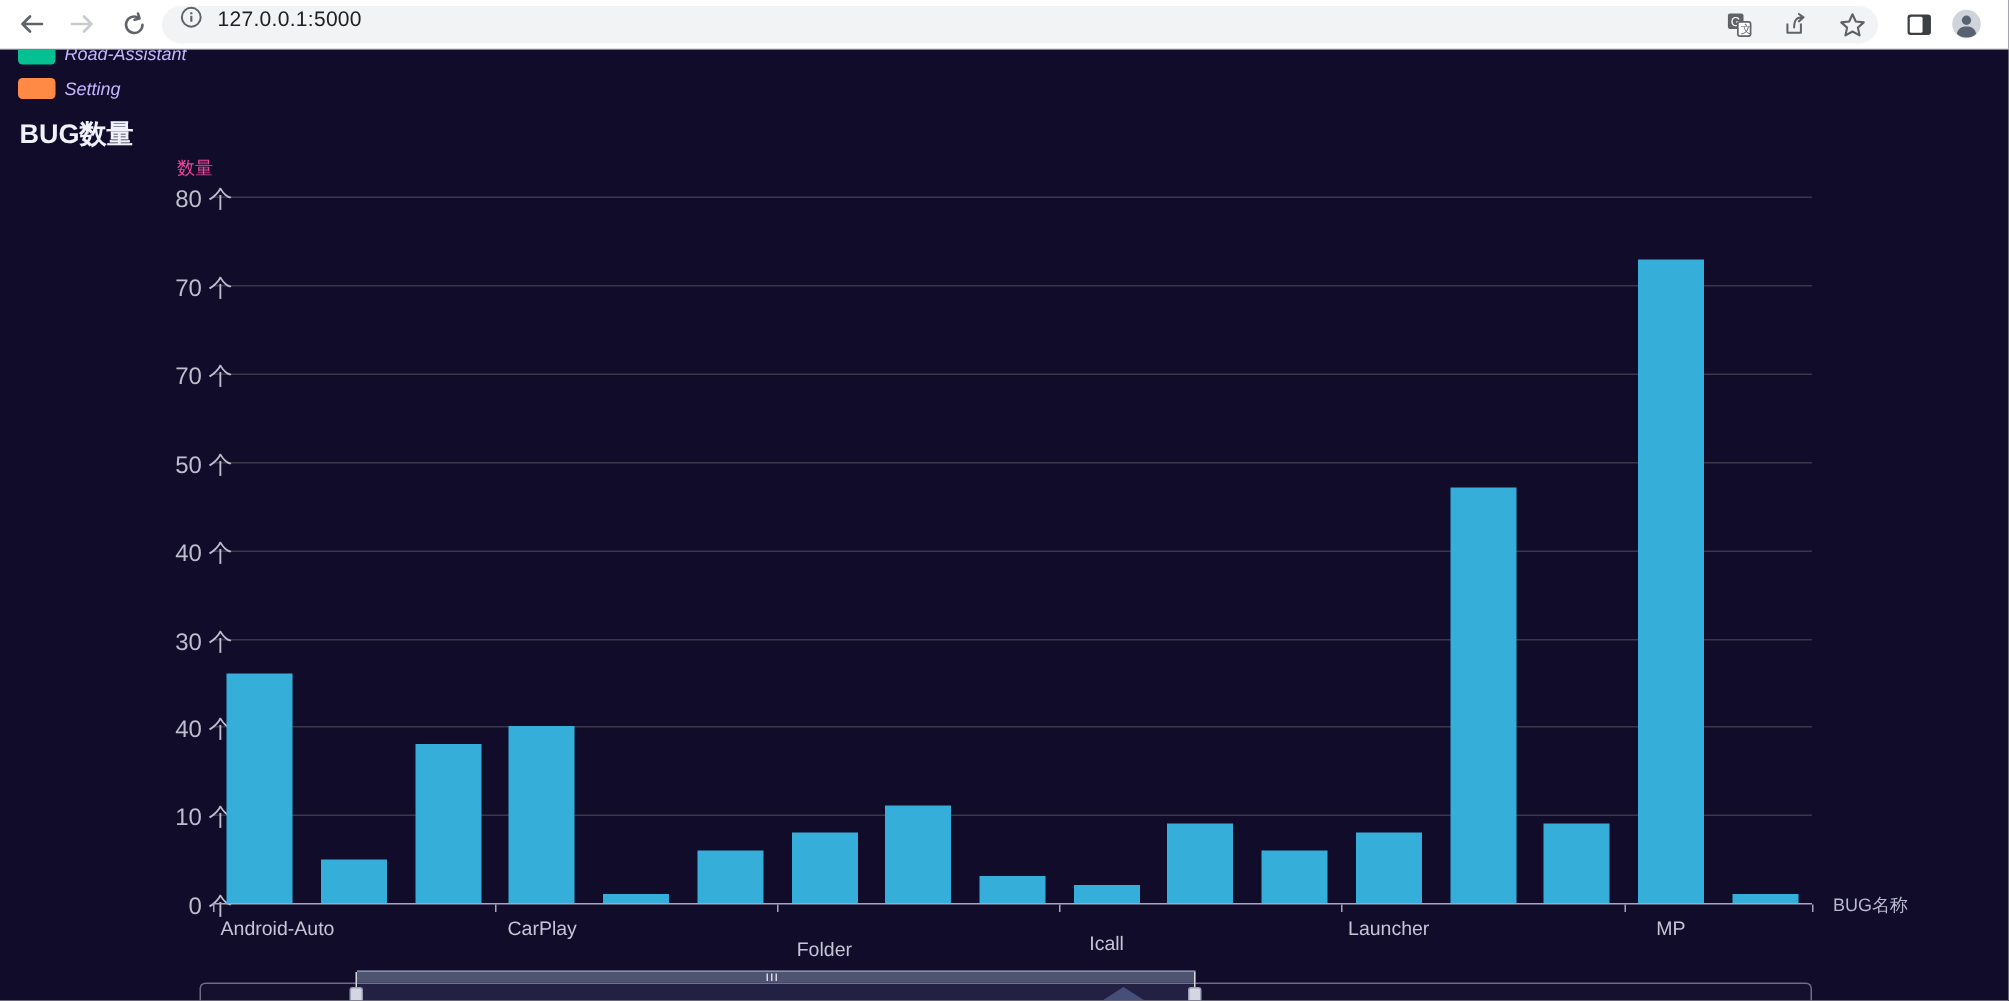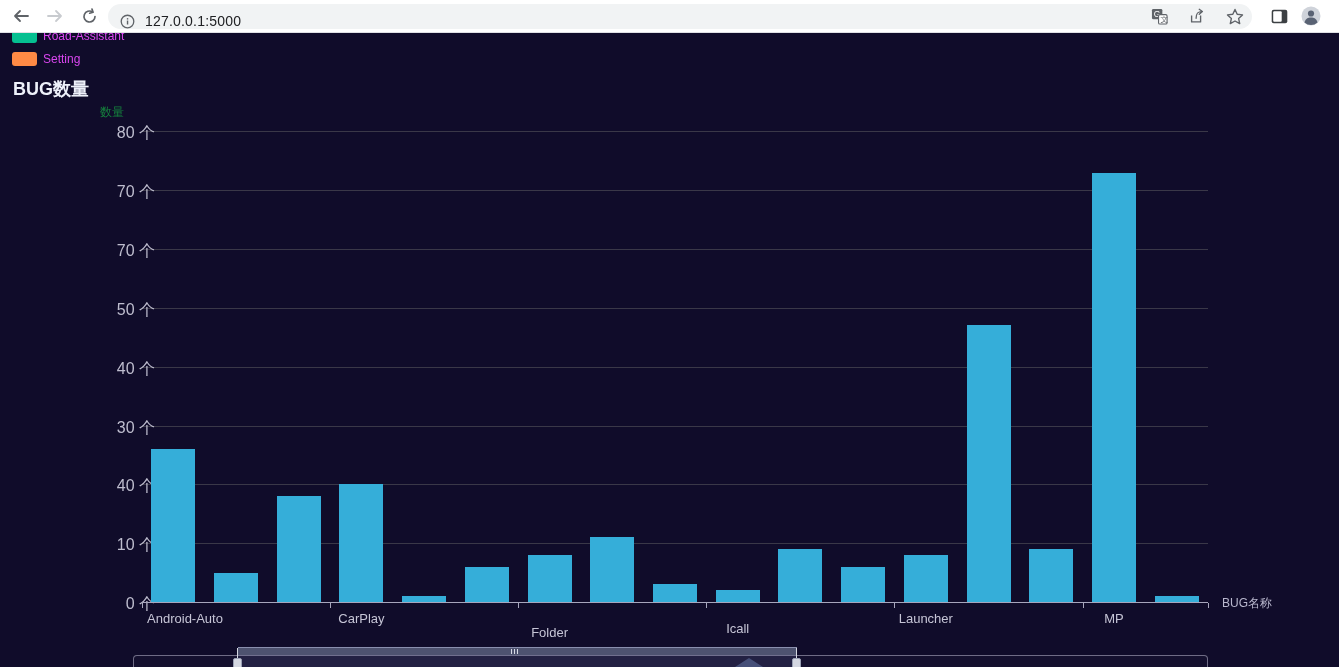--- a/index.html
+++ b/index.html
@@ -5,36 +5,36 @@
   * { margin:0; padding:0; box-sizing:border-box; }
   html,body { width:1339px; height:667px; overflow:hidden;
     font-family:"Liberation Sans","DejaVu Sans",sans-serif; }
 
   
   .toolbar { position:relative; width:1339px; height:33px; background:#ffffff;
     border-bottom:1px solid #dfe1e5; }
   .tb-icon { position:absolute; top:5px; width:22px; height:22px; display:flex;
     align-items:center; justify-content:center; cursor:pointer; }
   .omnibox { position:absolute; left:108px; top:4px; width:1144px; height:25px;
-    background:#f1f3f4; border-radius:13px; display:flex; align-items:flex-end; }
+    background:#f1f3f4; border-radius:13px; display:flex; align-items:flex-start; }
   .omni-info { margin-left:12px; width:15px; height:15px; flex:0 0 auto; }
   .omni-url { margin-left:10px; font-size:14px; color:#202124; letter-spacing:.2px; }
   .omni-right { position:absolute; right:8px; top:0; height:25px; display:flex;
     align-items:center; gap:20px; }
 
   
   .page { position:relative; width:1339px; height:634px; background:#100c2a; overflow:hidden; }
   .legend-item { position:absolute; left:12px; display:flex; align-items:center; gap:6px;
     cursor:pointer; }
   .legend-swatch { width:25px; height:14px; border-radius:3px; }
-  .legend-label { font-size:12px; color:#d946ef; }
+  .legend-label { font-size:12px; color:#c4b5fd;font-style:italic; }
   .chart-title { position:absolute; left:13px; top:44px; font-size:18px; font-weight:bold;
     color:#eef1fa; }
-  .axis-name-y { position:absolute; left:100px; top:71px; width:60px; text-align:left;
-    font-size:12px; color:#15803d; }
+  .axis-name-y { position:absolute; left:100px; top:71px; width:60px; text-align:center;
+    font-size:12px; color:#ec4899; }
   .axis-name-x { position:absolute; left:1222px; top:562px; font-size:12px; color:#b9b8ce; }
   .gridline { position:absolute; height:1px; background:#484753; opacity:.75; }
   .x-axis-line { position:absolute; height:1px; background:#a7a6bd; }
   .x-tick { position:absolute; width:1px; height:5px; background:#a7a6bd; }
   .y-label { position:absolute; width:95px; text-align:right; font-size:16px; color:#bebdce; }
   .x-label { position:absolute; width:130px; text-align:center; font-size:13px; color:#c6c5d6; }
   .bar { position:absolute; cursor:pointer; }
 
   
   .dz-track { position:absolute; left:133px; top:622px; width:1075px; height:20px;

